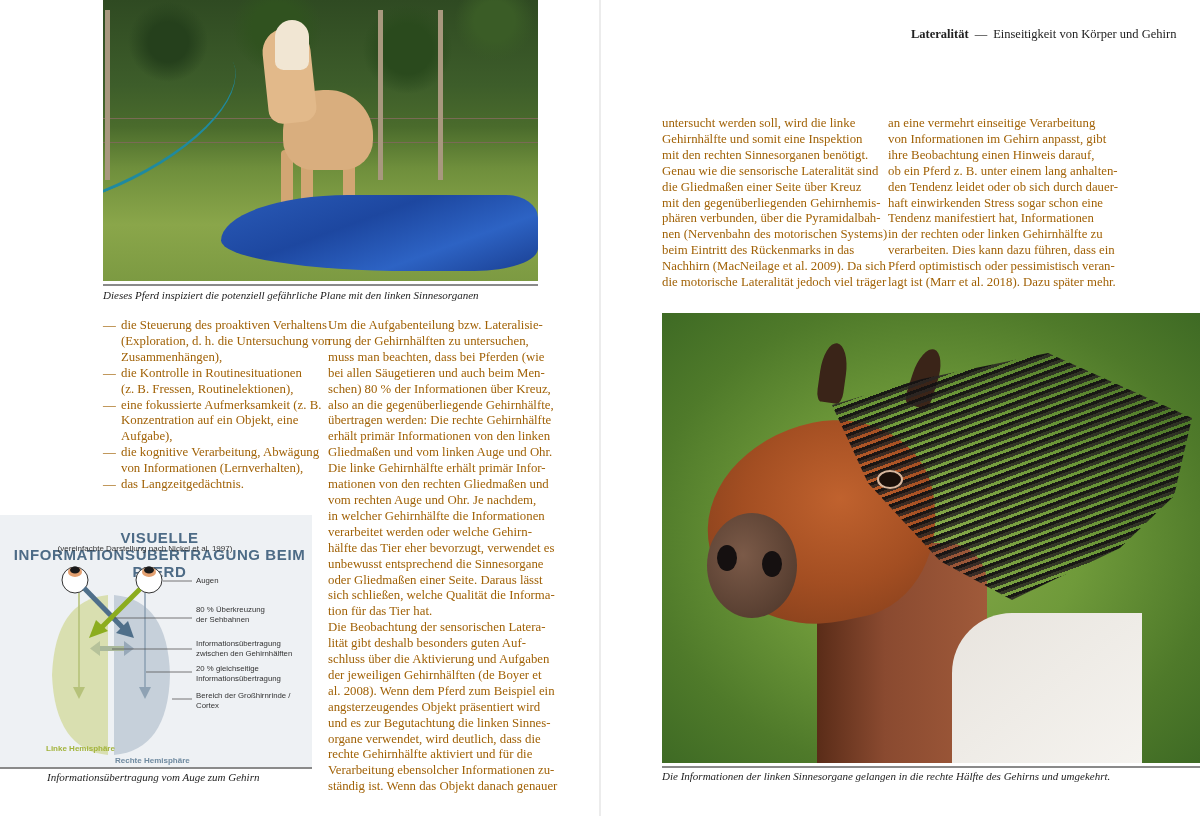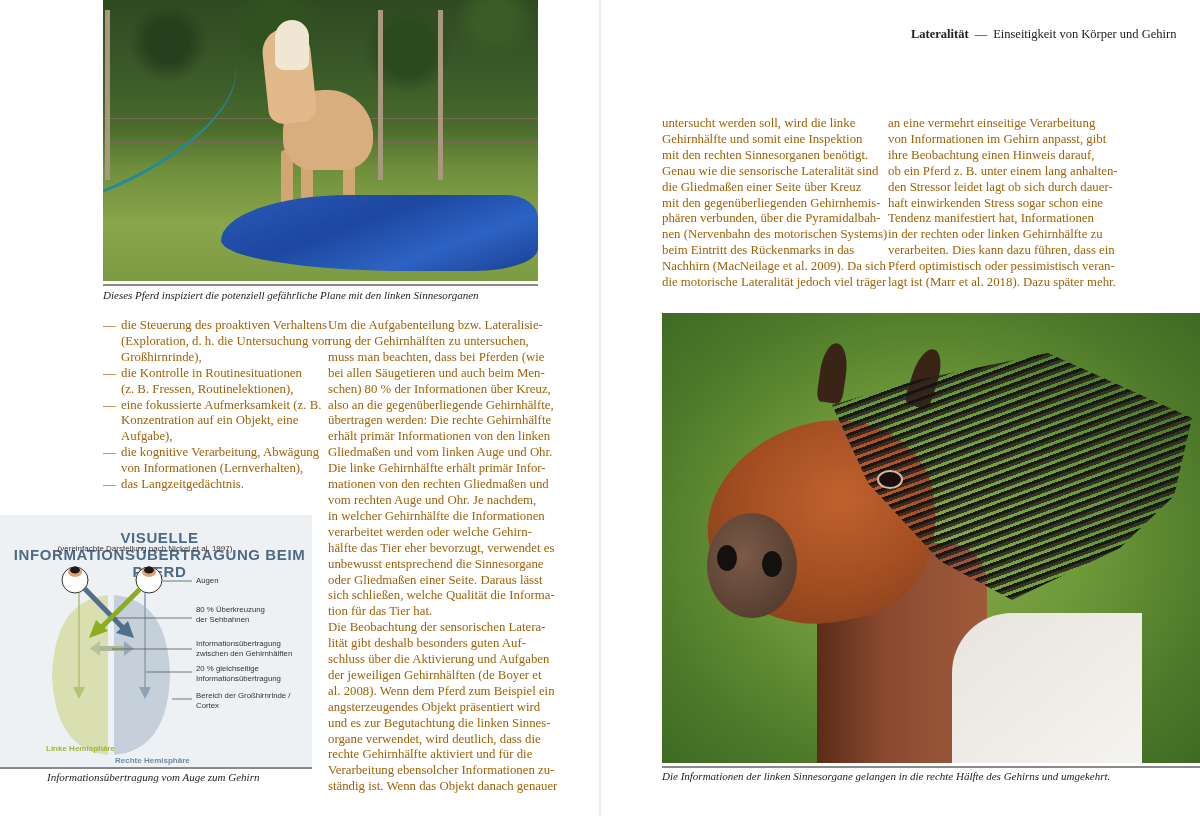--- a/index.html
+++ b/index.html
@@ -154,21 +154,21 @@
   <div class="abs tarp"></div>
 </div>
 <div class="abs rule" style="left:103px; top:284px; width:435px;"></div>
 <div class="abs caption" style="left:103px; top:289px;">Dieses Pferd inspiziert die potenziell gefährliche Plane mit den linken Sinnesorganen</div>
 
 <div class="abs col bullets" style="left:103px; top:318px; width:225px;">
   <div class="item">
     <span class="dash">—</span>
     <span class="line">die Steuerung des proaktiven Verhaltens</span>
     <span class="line">(Exploration, d. h. die Untersuchung von</span>
-    <span class="line">Großhirnrinde),</span>
+    <span class="line">Zusammenhängen),</span>
   </div>
   <div class="item">
     <span class="dash">—</span>
     <span class="line">die Kontrolle in Routinesituationen</span>
     <span class="line">(z. B. Fressen, Routinelektionen),</span>
   </div>
   <div class="item">
     <span class="dash">—</span>
     <span class="line">eine fokussierte Aufmerksamkeit (z. B.</span>
     <span class="line">Konzentration auf ein Objekt, eine</span>
@@ -298,21 +298,21 @@
     <span class="line">nen (Nervenbahn des motorischen Systems)</span>
     <span class="line">beim Eintritt des Rückenmarks in das</span>
     <span class="line">Nachhirn (MacNeilage et al. 2009). Da sich</span>
     <span class="line">die motorische Lateralität jedoch viel träger</span>
   </div>
 <div class="abs col" id="rp-col2" style="left:888px; top:116px; width:225px;">
     <span class="line">an eine vermehrt einseitige Verarbeitung</span>
     <span class="line">von Informationen im Gehirn anpasst, gibt</span>
     <span class="line">ihre Beobachtung einen Hinweis darauf,</span>
     <span class="line">ob ein Pferd z. B. unter einem lang anhalten-</span>
-    <span class="line">den Stressor leidet lagt ob sich durch dauer-</span>
+    <span class="line">den Tendenz leidet oder ob sich durch dauer-</span>
     <span class="line">haft einwirkenden Stress sogar schon eine</span>
     <span class="line">Tendenz manifestiert hat, Informationen</span>
     <span class="line">in der rechten oder linken Gehirnhälfte zu</span>
     <span class="line">verarbeiten. Dies kann dazu führen, dass ein</span>
     <span class="line">Pferd optimistisch oder pessimistisch veran-</span>
     <span class="line">lagt ist (Marr et al. 2018). Dazu später mehr.</span>
   </div>
 
 <div class="abs photo photo2" role="img" aria-label="Bay pinto horse with flowing black mane">
   <div class="abs neck"></div>

